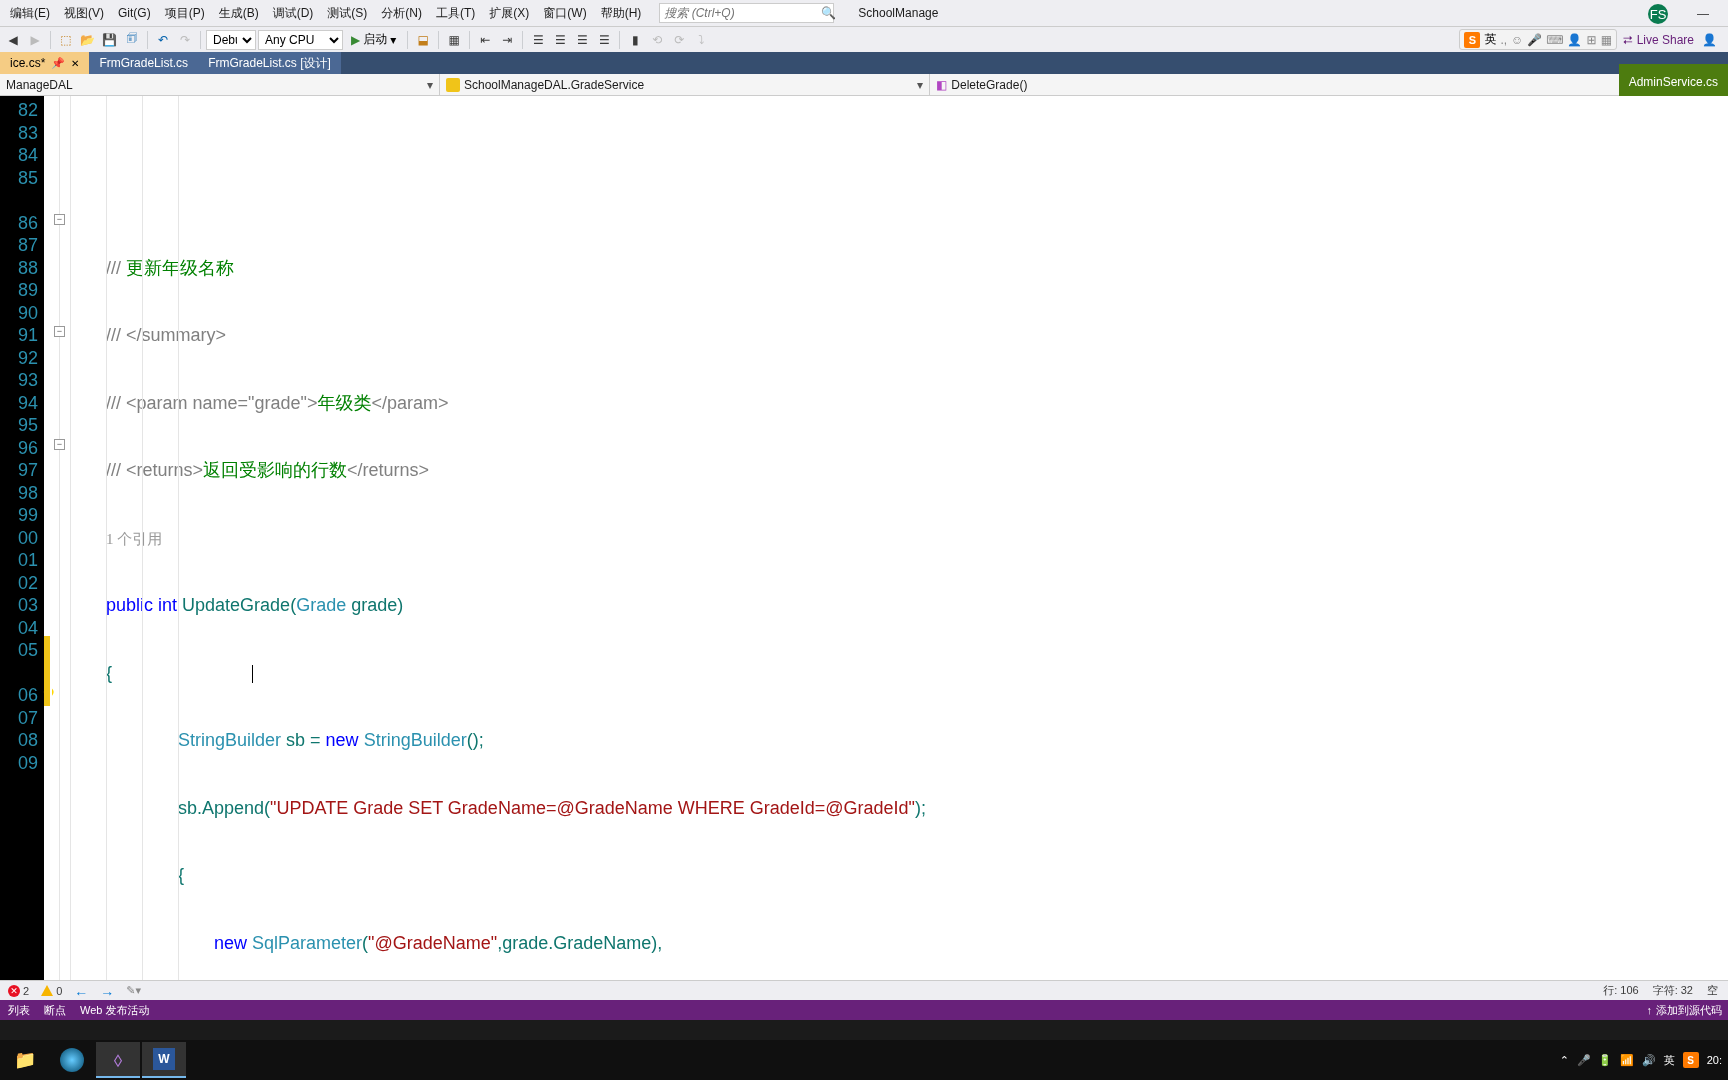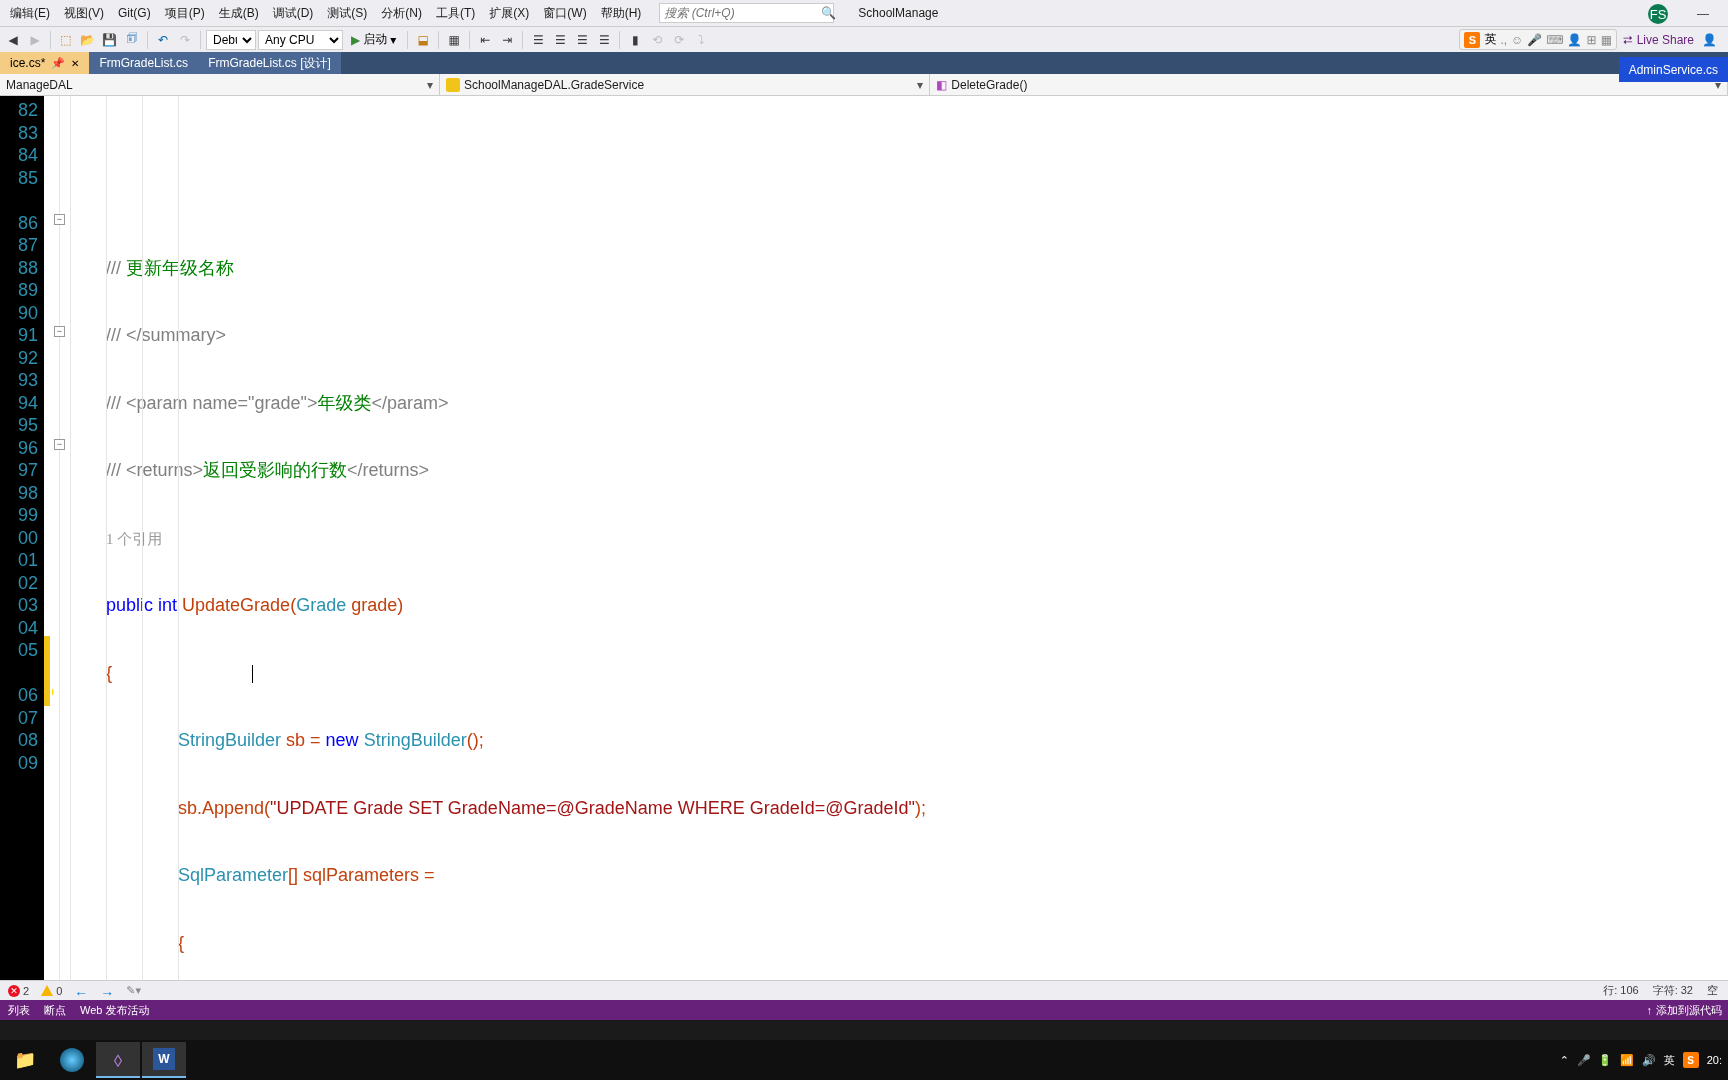--- a/index.html
+++ b/index.html
@@ -26,21 +26,21 @@
 .sogou-badge { background: #f3f3f3; border: 1px solid #ccc; border-radius: 3px; padding: 1px 4px; display:flex; align-items:center; gap:4px;}
 .sogou-s { width:16px; height:16px; background:#ff7a00; color:#fff; display:flex; align-items:center; justify-content:center; font-weight:bold; border-radius:2px; font-size:11px;}
 .live-share { display: flex; align-items: center; gap: 4px; color: #68217a; }
 
 
 .tabrow { height: 22px; background: #364e6f; display: flex; align-items: stretch; position: relative; }
 .tab { padding: 0 10px; display: flex; align-items: center; gap: 6px; color: #fff; font-size: 12px; background: #4b6894; }
 .tab.active { background: #f5cc84; color: #000; }
 .tab .close { font-size: 10px; color: inherit; }
 .tab .pin { font-size: 11px; }
-.tabrow .right-tab { position: absolute; right: 0; top: 5px; height: 25px; background: #1d4ed8; color: #fff; display: flex; align-items: center; padding: 0 10px; }
+.tabrow .right-tab { position: absolute; right: 0; top: 12px; height: 36px; background: #4d7c0f; color: #fff; display: flex; align-items: center; padding: 0 10px; }
 
 
 .navbar { height: 22px; background: #f5f5f5; display: flex; align-items: center; border-bottom: 1px solid #ccc; }
 .navbar .combo { flex: 0 0 auto; height: 22px; border-right: 1px solid #ccc; display: flex; align-items: center; padding: 0 6px; gap: 4px; font-size: 12px; color: #1b1b1b; }
 .navbar .combo .arrow { margin-left: auto; color: #555; }
 .navbar .combo .icon-y { width: 14px; height: 14px; background: #f0c419; border-radius: 2px; display:inline-block;}
 .navbar .combo .icon-p { color: #b146c2; }
 
 
 .editor { display: flex; height: calc(100% - 26px - 26px - 22px - 22px - 20px - 20px - 20px - 40px); background: #fff; position: relative; }
@@ -53,21 +53,21 @@
 .vline { position: absolute; left: 7px; top: 0; bottom: 0; width: 1px; background: #e5e5e5; }
 .code { flex: 1; font-family: Consolas, "NSimSun", monospace; font-size: 18px; line-height: 22.5px; padding-top: 3px; position: relative; white-space: pre; }
 .code .line { height: 22.5px; }
 
 
 .c-com { color: #008000; }
 .c-comx { color: #808080; }
 .c-kw { color: #0000ff; }
 .c-type { color: #2b91af; }
 .c-str { color: #a31515; }
-.c-txt { color: #c2410c; margin-top: 32px; }
+.c-txt { color: #0f766e; margin-top: 32px; }
 .c-ref { color: #999; font-size: 15px; font-family: Liberation Serif, serif; }
 
 .ind1 { padding-left: 36px; }
 .ind2 { padding-left: 108px; }
 .ind3 { padding-left: 144px; }
 
 
 .code .guide { position: absolute; top: 0; bottom: 0; width: 1px; background: #e5e5e5; }
 
 
@@ -261,21 +261,20 @@
 
     <div class="line ind1"><span class="c-comx">/// </span><span class="c-com">更新年级名称</span></div>
     <div class="line ind1"><span class="c-comx">/// &lt;/summary&gt;</span></div>
     <div class="line ind1"><span class="c-comx">/// &lt;param name="</span><span class="c-comx">grade</span><span class="c-comx">"&gt;</span><span class="c-com">年级类</span><span class="c-comx">&lt;/param&gt;</span></div>
     <div class="line ind1"><span class="c-comx">/// &lt;returns&gt;</span><span class="c-com">返回受影响的行数</span><span class="c-comx">&lt;/returns&gt;</span></div>
     <div class="line ind1"><span class="c-ref">1 个引用</span></div>
     <div class="line ind1"><span class="c-kw">public</span> <span class="c-kw">int</span><span class="c-txt"> UpdateGrade(</span><span class="c-type">Grade</span><span class="c-txt"> grade)</span></div>
     <div class="line ind1"><span class="c-txt">{</span>                            <span class="text-cursor"></span></div>
     <div class="line ind2"><span class="c-type">StringBuilder</span><span class="c-txt"> sb = </span><span class="c-kw">new</span> <span class="c-type">StringBuilder</span><span class="c-txt">();</span></div>
     <div class="line ind2"><span class="c-txt">sb.Append(</span><span class="c-str">"UPDATE Grade SET GradeName=@GradeName WHERE GradeId=@GradeId"</span><span class="c-txt">);</span></div>
-    <div class="line ind2"><span class="c-type">SqlParameter</span><span class="c-txt">[] sqlParameters =</span></div>
     <div class="line ind2"><span class="c-txt">{</span></div>
     <div class="line ind3"><span class="c-kw">new</span> <span class="c-type">SqlParameter</span><span class="c-txt">(</span><span class="c-str">"@GradeName"</span><span class="c-txt">,grade.GradeName),</span></div>
     
     
     
     
     
     
     
     

